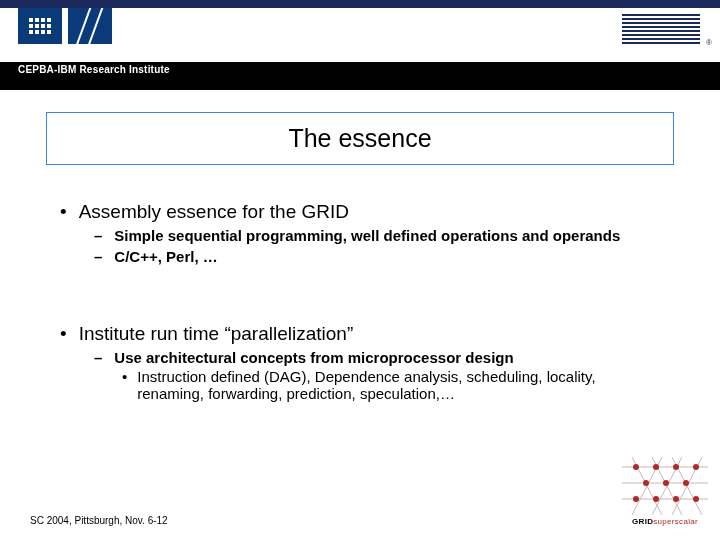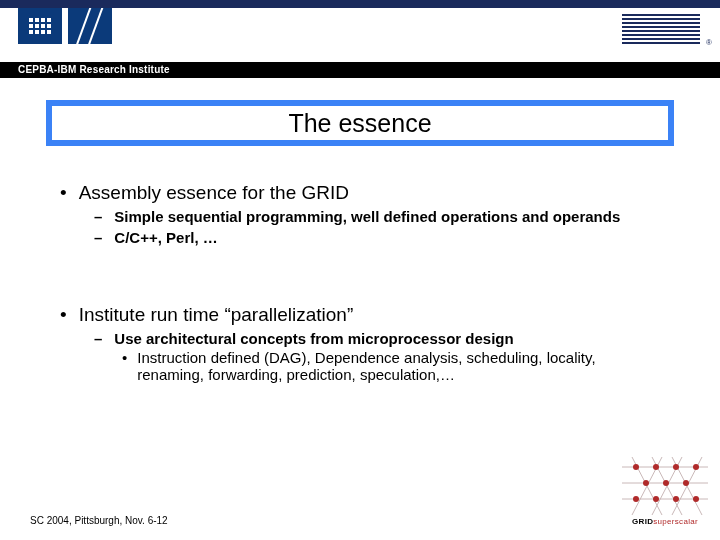--- a/index.html
+++ b/index.html
@@ -73,33 +73,33 @@
   }
   .ibm-reg {
     position: absolute;
     right: 8px;
     top: 30px;
     font-size: 8px;
     color: #1a2a5c;
   }
   .blackbar {
     width: 100%;
-    height: 16px;
+    height: 28px;
     background: #000;
     color: #fff;
     font-size: 10px;
     line-height: 16px;
     padding-left: 18px;
     font-weight: bold;
     letter-spacing: 0.2px;
   }
   .title-box {
     margin: 22px 46px 0 46px;
-    border: 6px solid #3b82f6;
-    height: 46px;
+    border: 1px solid #3b82f6;
+    height: 53px;
     display: flex;
     align-items: center;
     justify-content: center;
     font-size: 25px;
     font-family: Arial, sans-serif;
   }
   .content {
     padding: 36px 60px 0 60px;
     font-size: 19px;
     color: #000;

